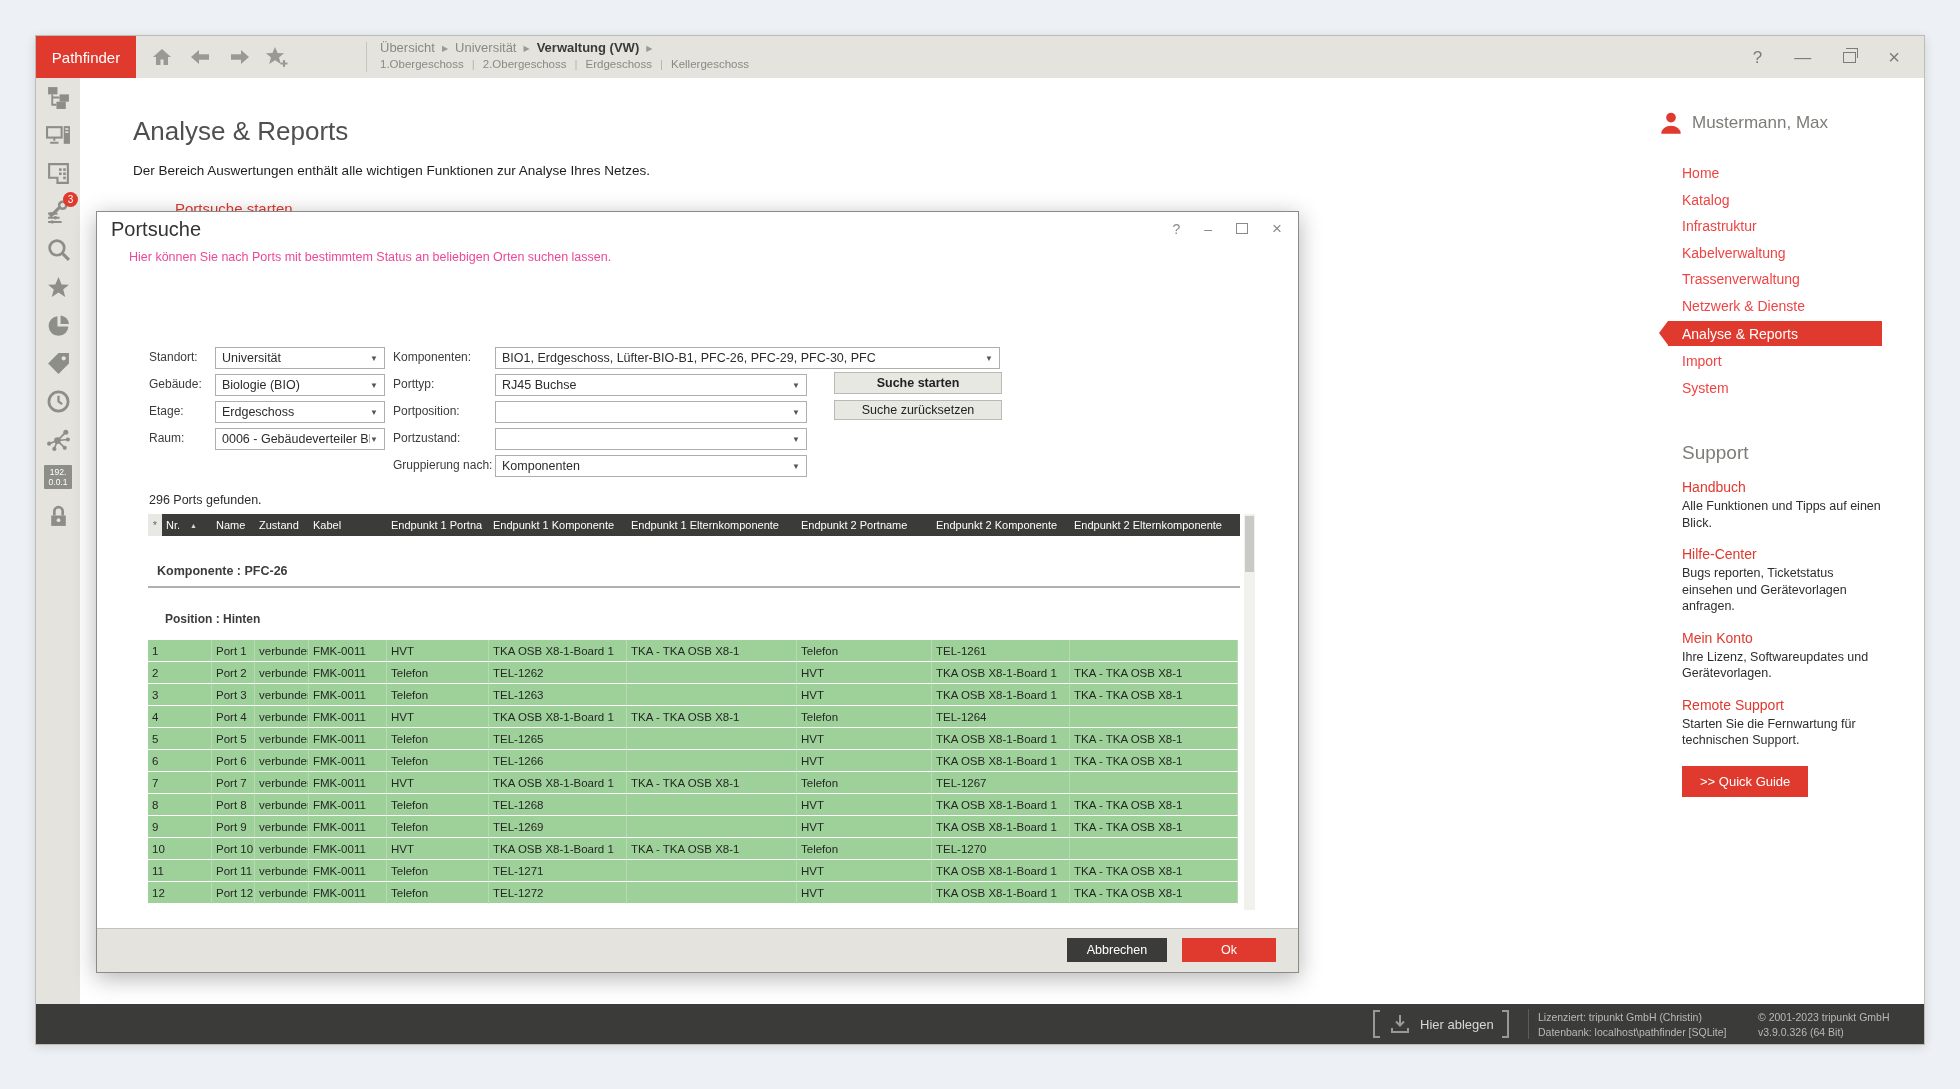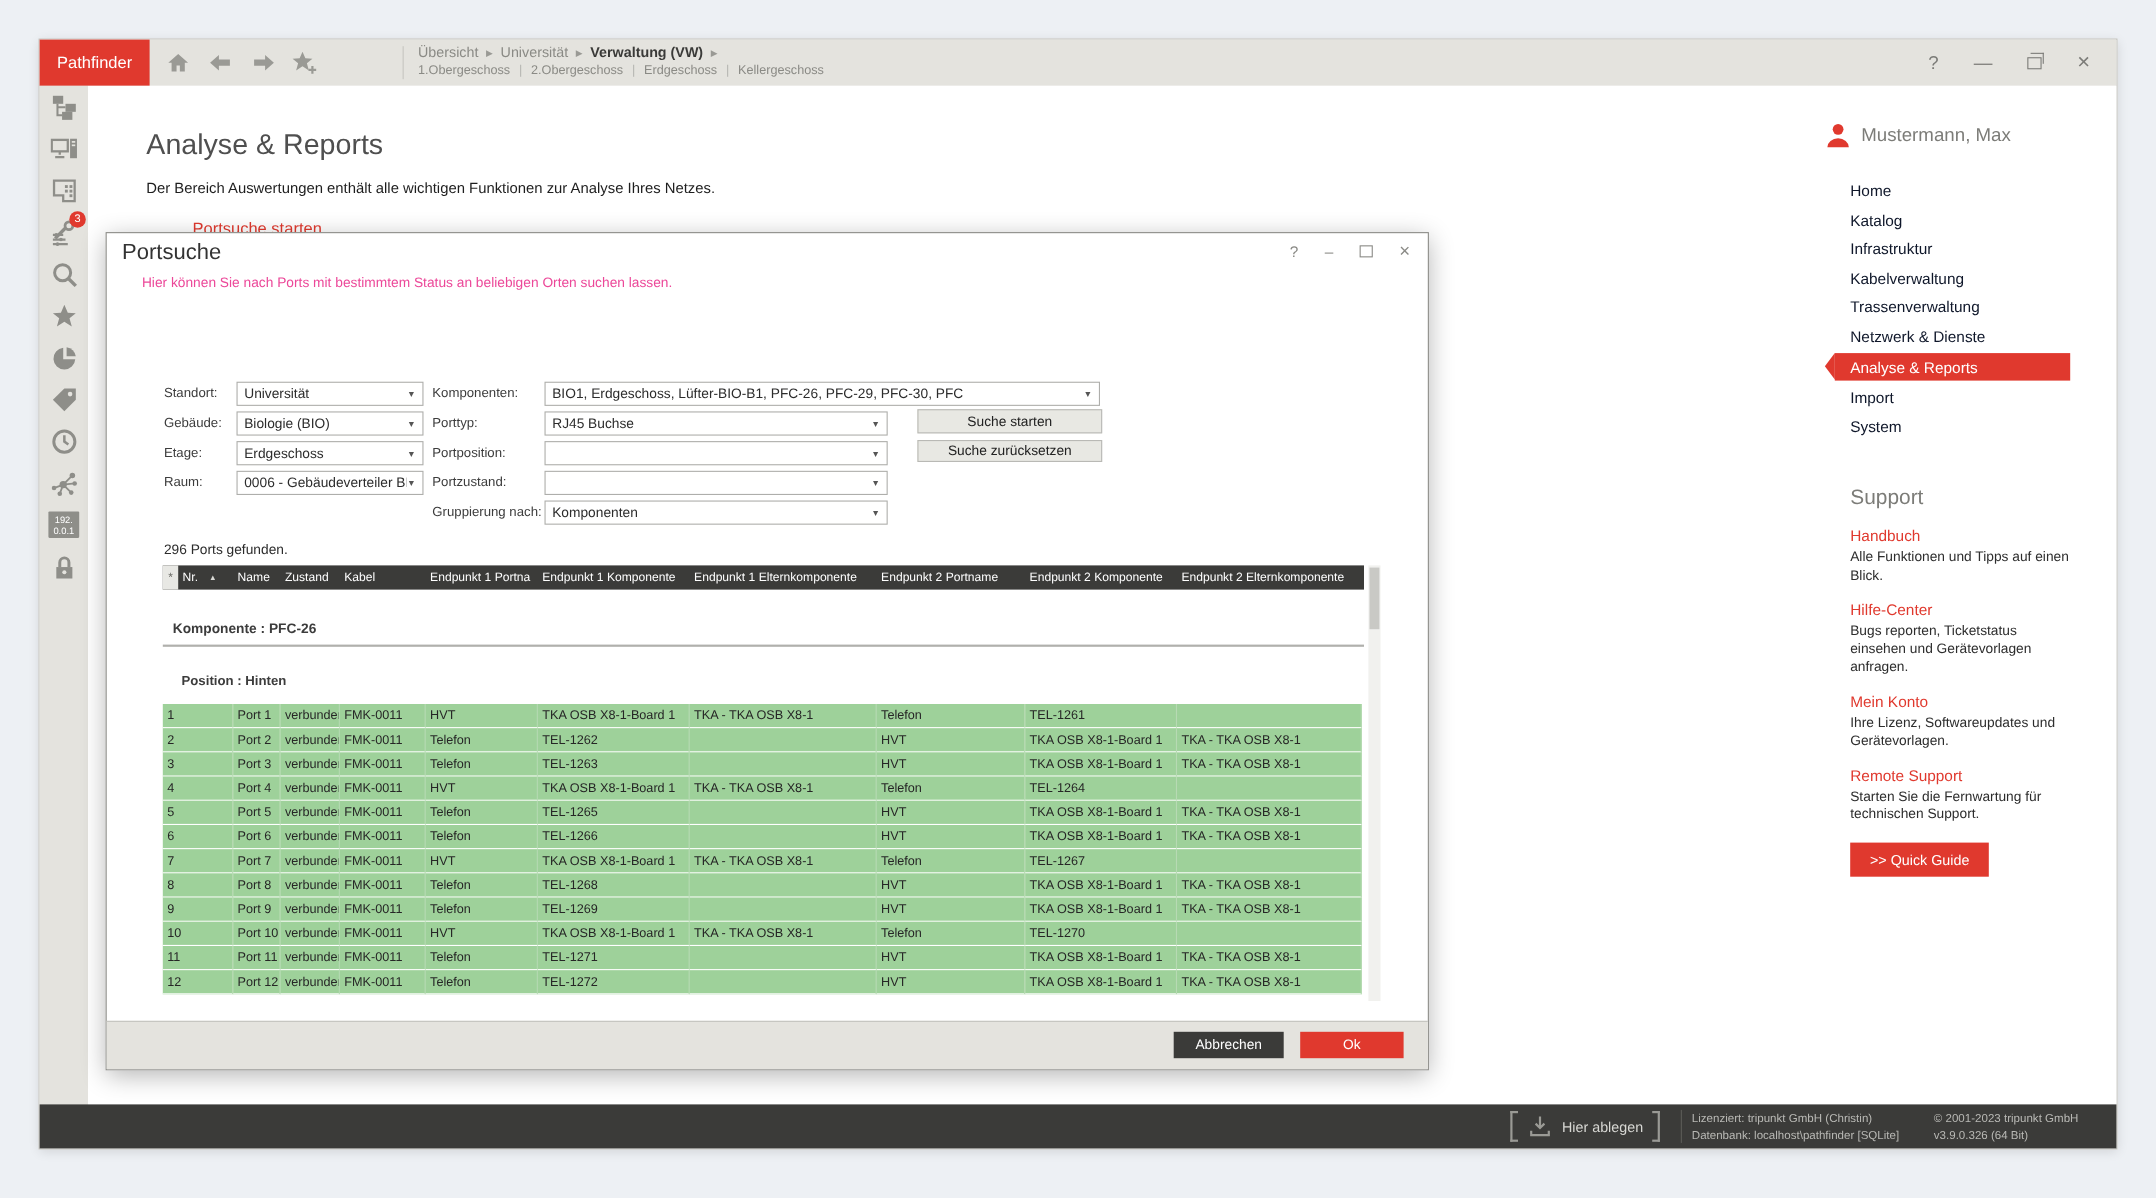--- a/index.html
+++ b/index.html
@@ -73,21 +73,21 @@
   .fbtn { position:absolute; top:9px; height:24px; color:#fff; font-size:12.5px; display:flex; align-items:center; justify-content:center; cursor:pointer; }
   .fbtn::first-letter { text-decoration:underline; }
   .fbtn.cancel { left:970px; width:100px; background:#3b3b39; }
   .fbtn.ok { left:1085px; width:94px; background:#e0392e; }
 
   
   .rightbar { position:absolute; right:0; top:42px; width:280px; bottom:40px; background:#fff; }
   .user-row { position:absolute; left:14px; top:32px; display:flex; align-items:center; gap:8px; }
   .user-name { font-size:17px; color:#7c7c78; }
   .menu { position:absolute; left:0; top:82px; width:100%; }
-  .menu-item { position:relative; margin-left:38px; height:26.5px; display:flex; align-items:center; font-size:14px; color:#0f172a; cursor:pointer; }
+  .menu-item { position:relative; margin-left:38px; height:26.5px; display:flex; align-items:center; font-size:14px; color:#ef4444; cursor:pointer; }
   .menu-item.sel { margin-left:24px; width:214px; background:#e0392e; color:#fff; padding-left:14px; height:25px; margin-top:2px; margin-bottom:2px; }
   .menu-item.sel::before { content:""; position:absolute; left:-9px; top:0; border-top:12.5px solid transparent; border-bottom:12.5px solid transparent; border-right:9px solid #e0392e; }
   .support { position:absolute; left:38px; top:364px; width:216px; }
   .support-title { font-size:19px; color:#7c7c78; }
   .sup-link { margin-top:15px; }
   .sup-link .t { font-size:14px; color:#e0392e; cursor:pointer; }
   .sup-link .d { font-size:12.5px; color:#2d2d2d; line-height:1.32; margin-top:3px; width:200px; }
   .quickguide { display:inline-block; margin-top:17px; background:#e0392e; color:#fff; font-size:13px; padding:8px 18px; cursor:pointer; }
 
   
@@ -330,21 +330,21 @@
         </div>
     </div>
     <div class="frow" style="left:0;top:243px;width:100%">
       <span class="flabel" style="left:296px">Gruppierung nach:</span>
       <div class="fsel" style="left:398px;width:312px">
           <span class="val">Komponenten</span>
           <span class="arr">▼</span>
         </div>
     </div>
 
-    <div class="sbtn" style="left:737px;top:160px;width:168px;height:22px;font-weight:normal">Suche starten</div>
+    <div class="sbtn" style="left:737px;top:160px;width:168px;height:22px;font-weight:bold">Suche starten</div>
     <div class="sbtn" style="left:737px;top:188px;width:168px;height:20px">Suche zurücksetzen</div>
 
     <div class="result-count">296 Ports gefunden.</div>
 
     <div class="thead">
         <div class="th star" style="width: 14px;">*</div>
         <div class="th" style="width: 50px;">
           <span>Nr.</span>
           <span class="sort">▲</span>
         </div>

